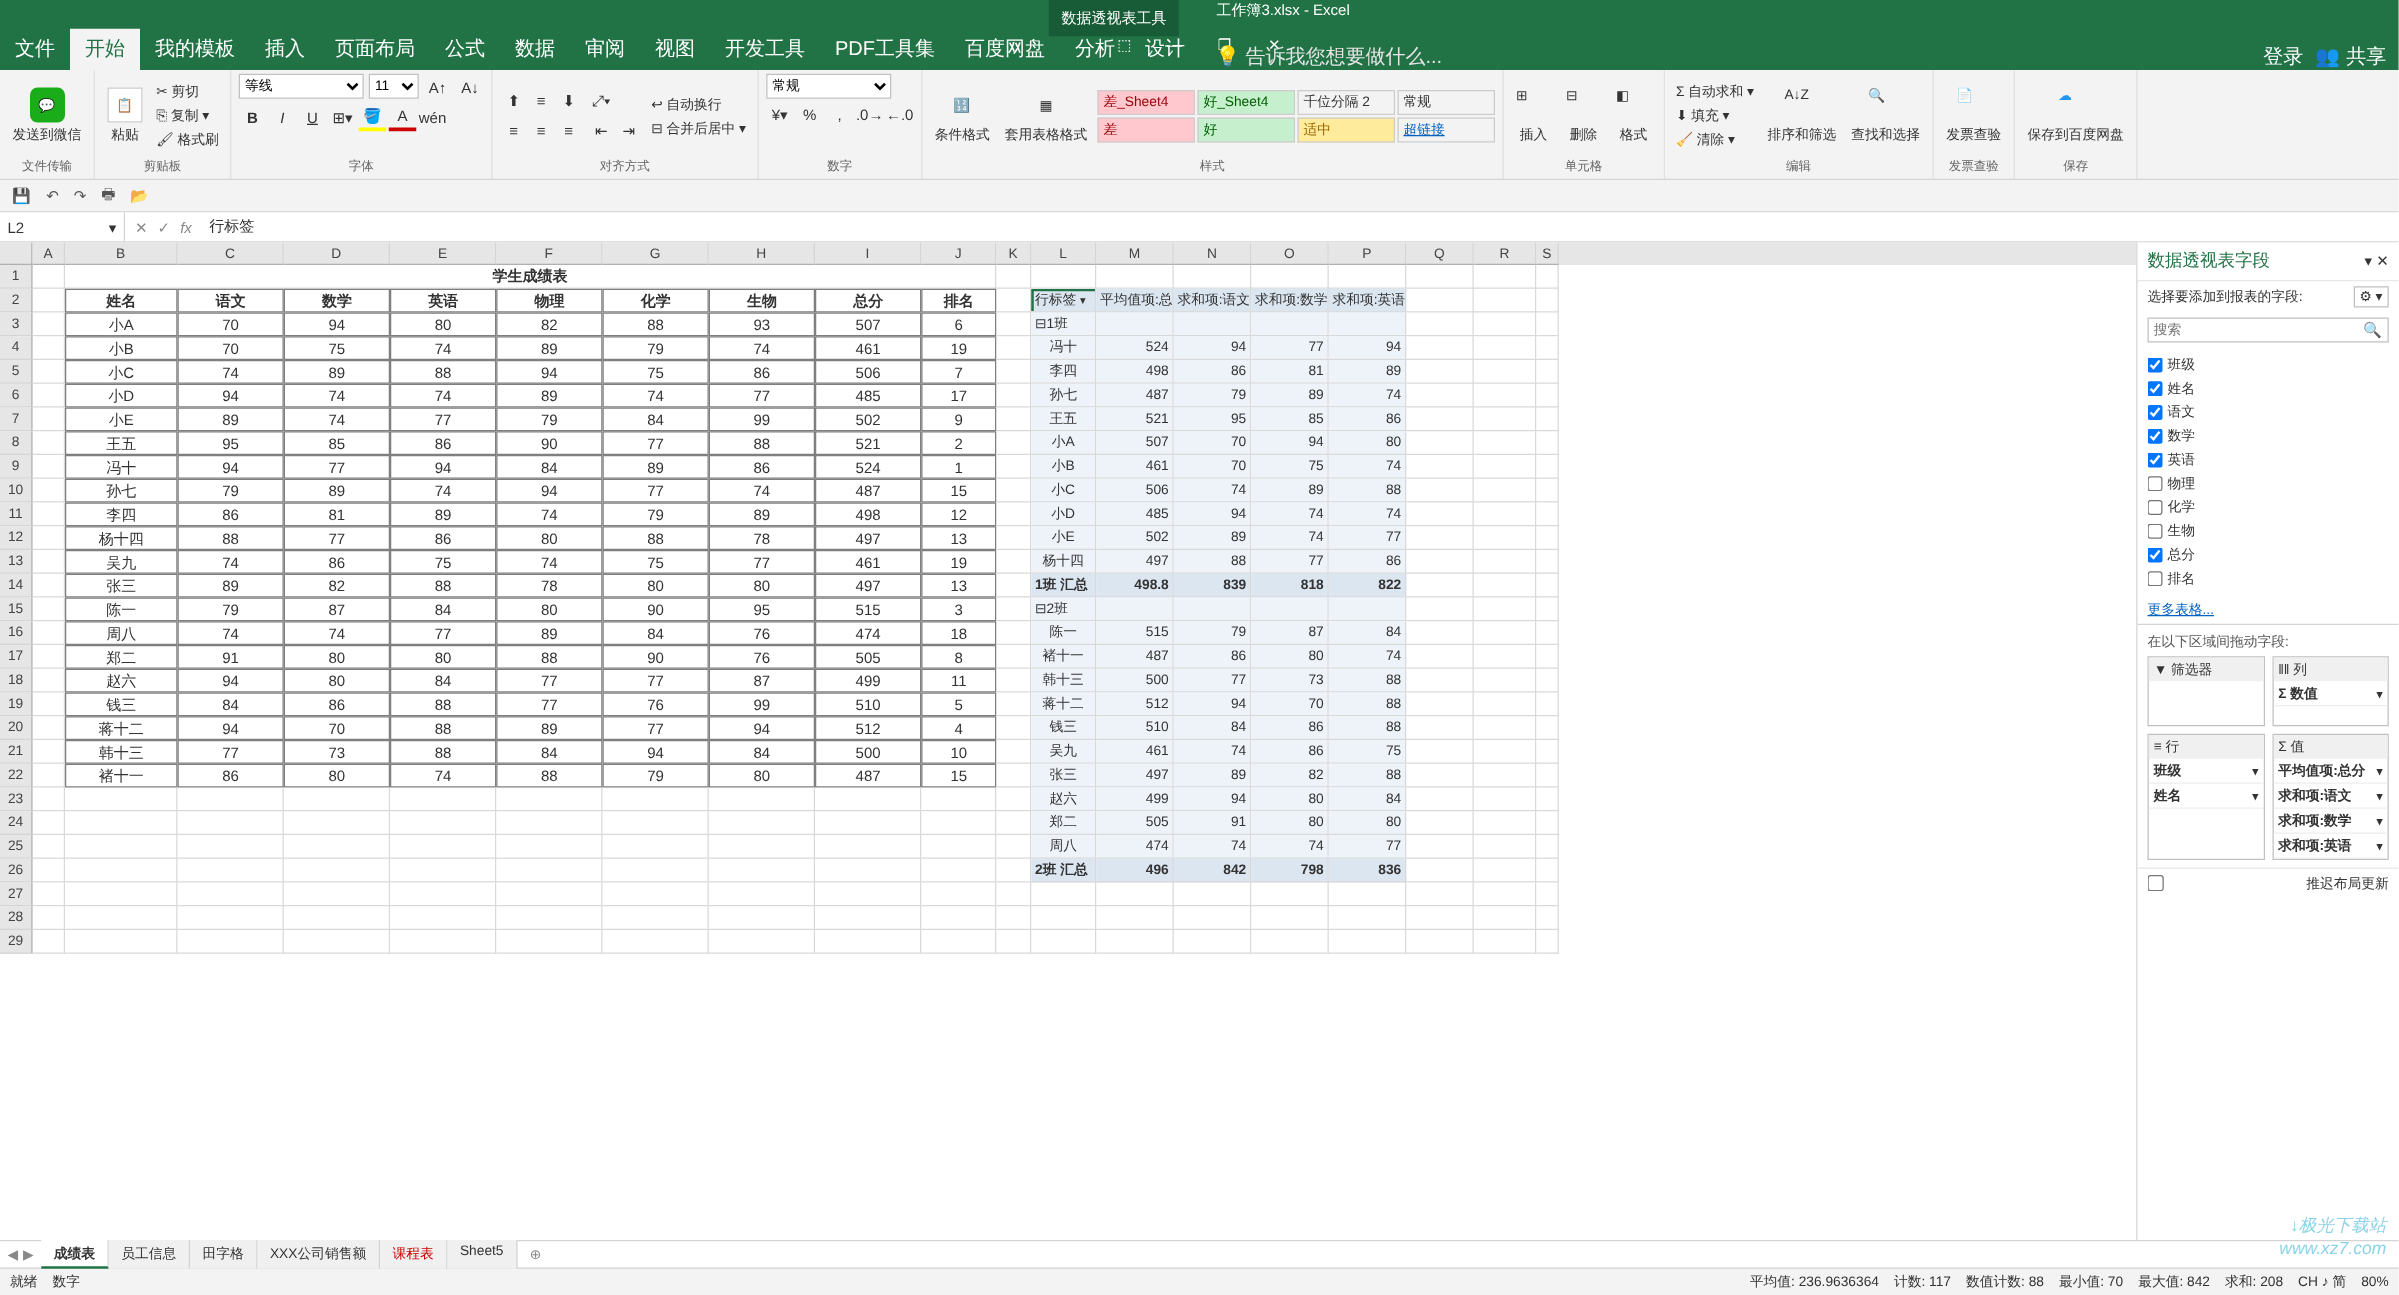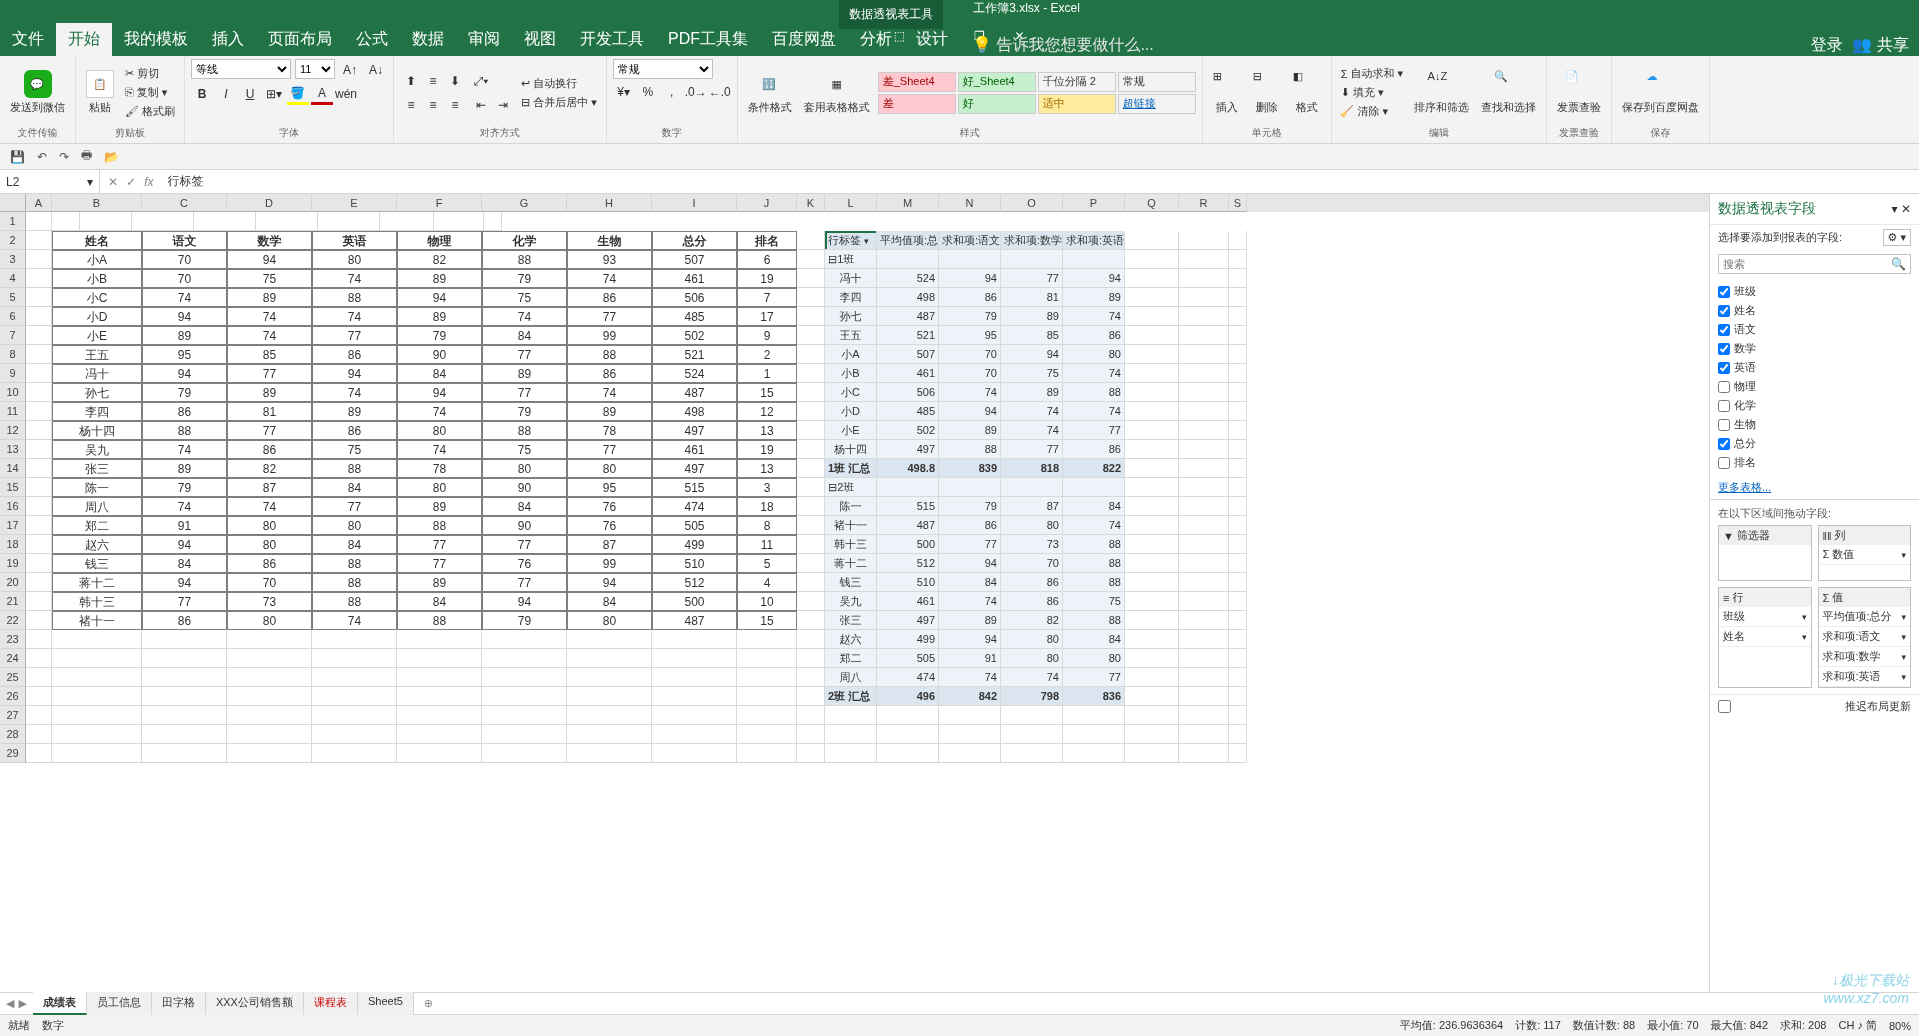--- a/index.html
+++ b/index.html
@@ -66,21 +66,21 @@
 .field-search { margin: 4px 8px; display: flex; align-items: center; border: 1px solid #c0c0c0; padding: 2px 4px; }
 .field-search input { border: none; flex: 1; outline: none; font-size: 11px; }
 .field-list { padding: 4px 8px; overflow-y: auto; }
 .field-item { display: flex; align-items: center; gap: 4px; padding: 2px 0; font-size: 11px; }
 .field-item input[type=checkbox] { width: 12px; height: 12px; }
 .field-areas { border-top: 1px solid #d4d4d4; padding: 6px 8px; }
 .field-areas-label { font-size: 11px; color: #555; margin-bottom: 4px; }
 .areas-grid { display: grid; grid-template-columns: 1fr 1fr; gap: 6px; }
 .area-box { border: 1px solid #c0c0c0; min-height: 56px; background: #fff; }
 .area-title { background: #f0f0f0; padding: 2px 4px; font-size: 11px; display: flex; align-items: center; gap: 3px; }
-.area-item { padding: 2px 4px; font-size: 11px; border-bottom: 1px solid #eee; display: flex; justify-content: space-between; align-items: center; cursor: move; }
+.area-item { padding: 2px 4px; font-size: 11px; border-bottom: 1px solid #eee; display: flex; justify-content: space-between; align-items: center; cursor: move; font-weight: bold; }
 .defer-row { padding: 4px 8px; display: flex; align-items: center; gap: 4px; font-size: 11px; border-top: 1px solid #e8e8e8; justify-content: space-between; }
 
 
 .sheet-tabs-bar { background: #fff; border-top: 1px solid #d4d4d4; height: 22px; display: flex; align-items: center; font-size: 11px; }
 .sheet-nav { display: flex; gap: 4px; padding: 0 6px; color: #888; }
 .sheet-tab { padding: 3px 10px; border-right: 1px solid #d4d4d4; cursor: pointer; background: #f0f0f0; }
 .sheet-tab.active { background: #fff; border-bottom: 2px solid #217346; font-weight: bold; }
 .sheet-tab-red { color: #c00; }
 
 
@@ -347,20 +347,21 @@
         <div class="col-header" style="width: 62px;">O</div>
         <div class="col-header" style="width: 62px;">P</div>
         <div class="col-header" style="width: 54px;">Q</div>
         <div class="col-header" style="width: 50px;">R</div>
         <div class="col-header" style="width: 18px;">S</div>
       </div>
     <div id="grid-body">
         <div class="grid-row">
           <div class="row-header">1</div>
           <div class="cell" style="width: 26px;"></div>
+          <div class="cell" style="width: 745px; font-weight: bold;">学生成绩表</div>
           <div class="cell" style="width: 28px;"></div>
           <div class="cell" style="width: 52px;"></div>
           <div class="cell" style="width: 62px;"></div>
           <div class="cell" style="width: 62px;"></div>
           <div class="cell" style="width: 62px;"></div>
           <div class="cell" style="width: 62px;"></div>
           <div class="cell" style="width: 54px;"></div>
           <div class="cell" style="width: 50px;"></div>
           <div class="cell" style="width: 18px;"></div>
         </div>

